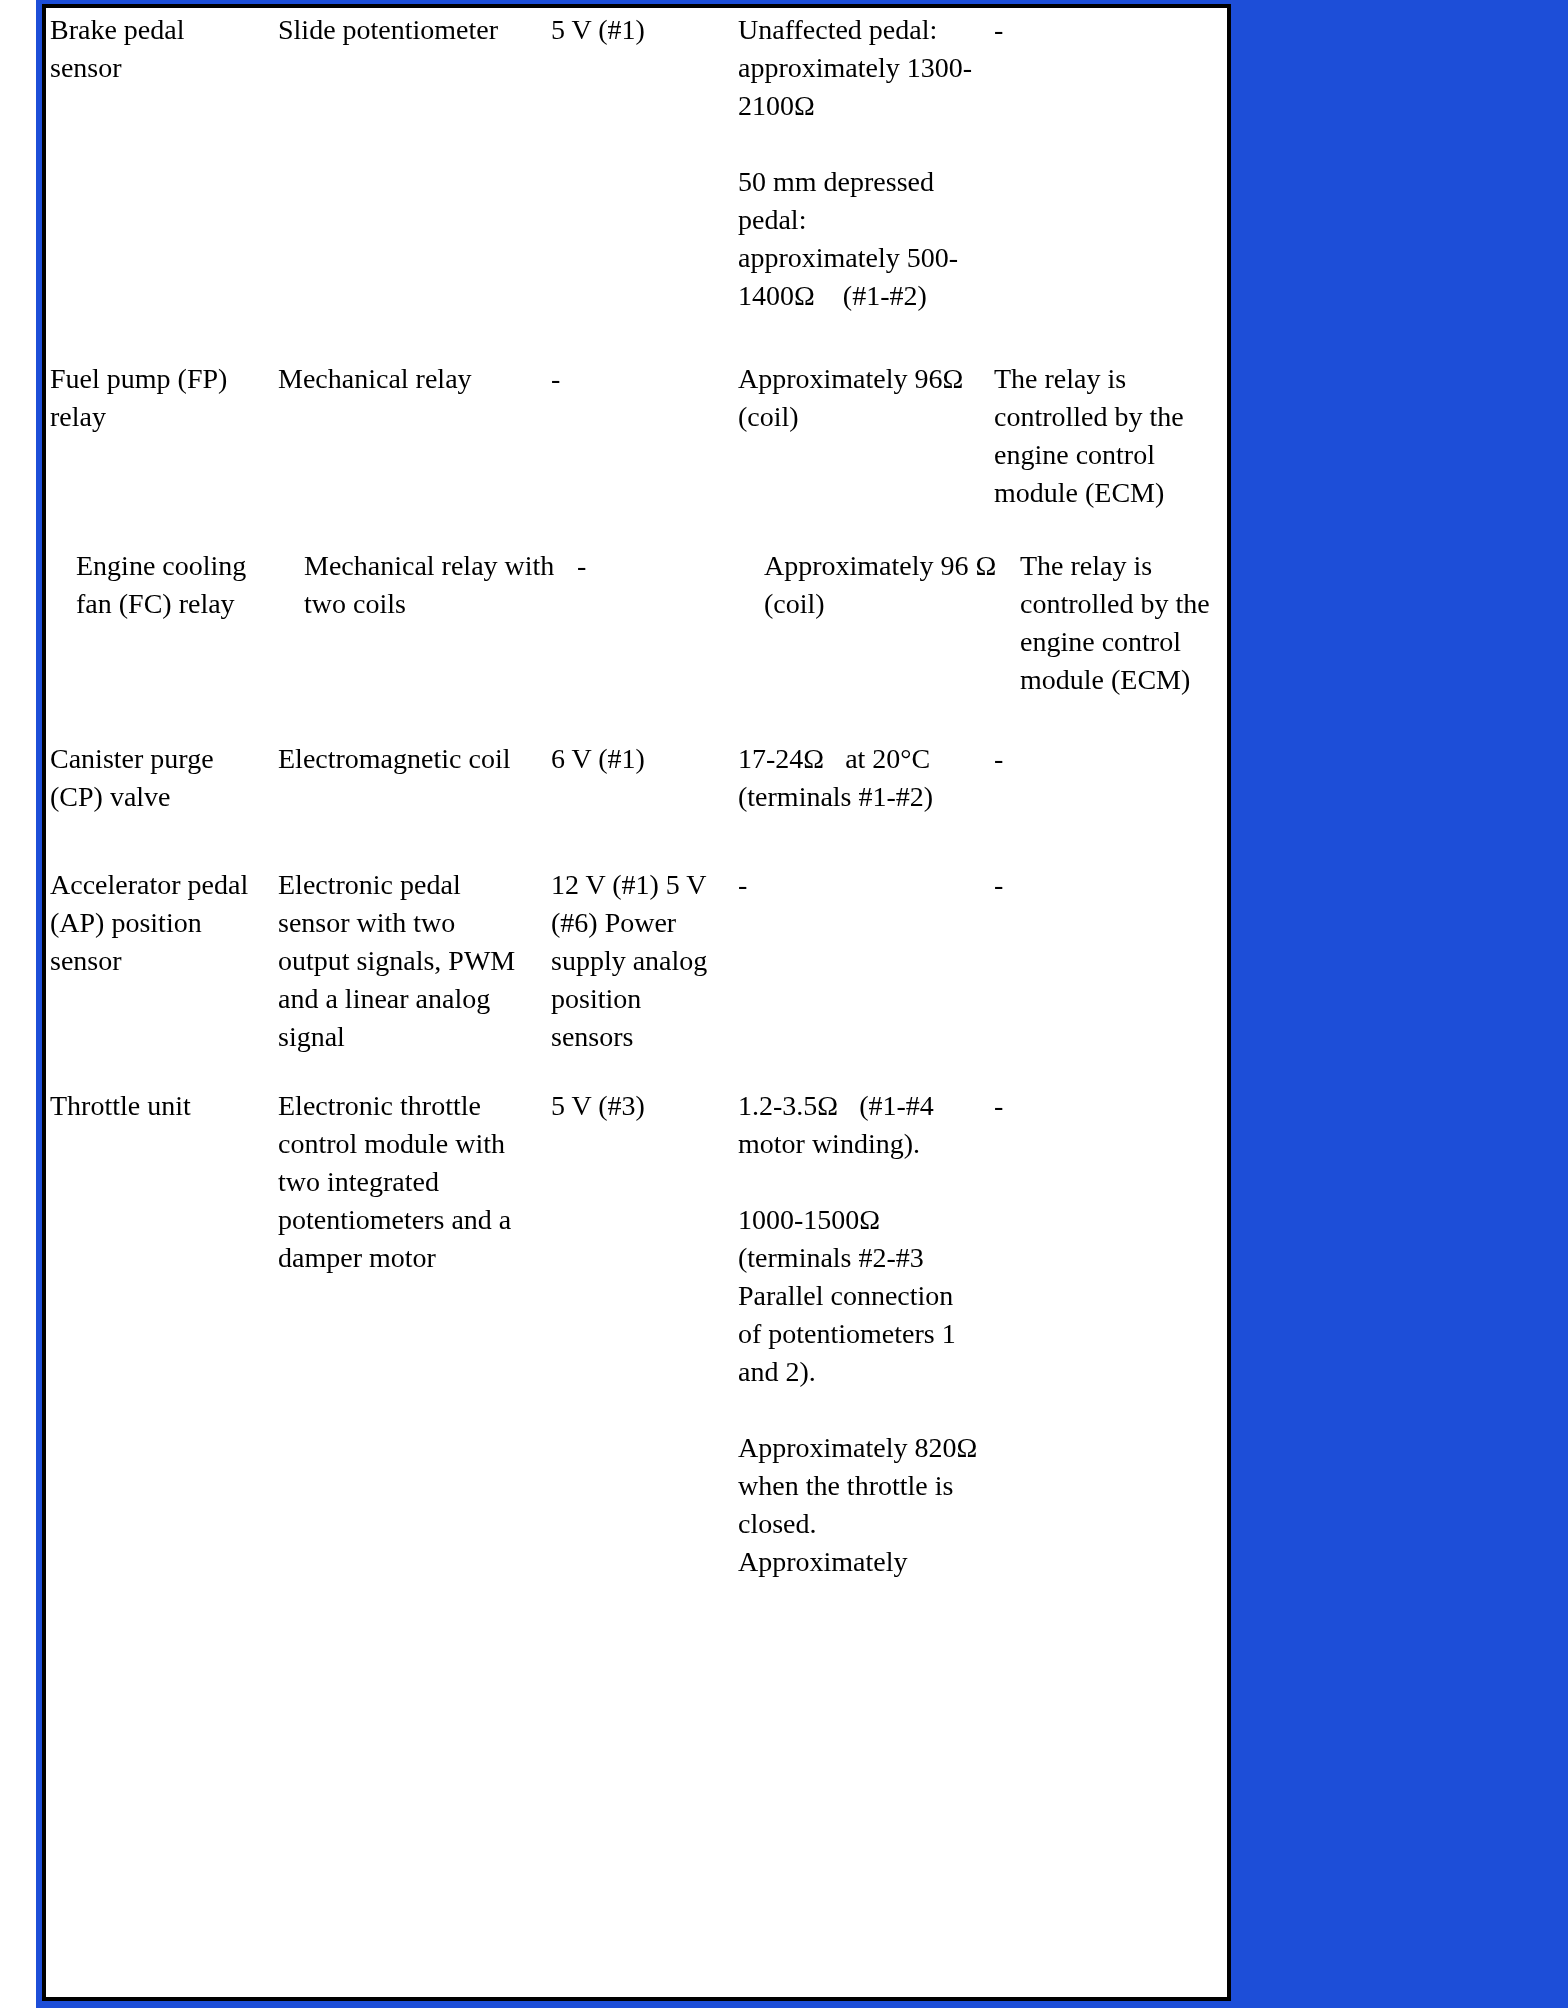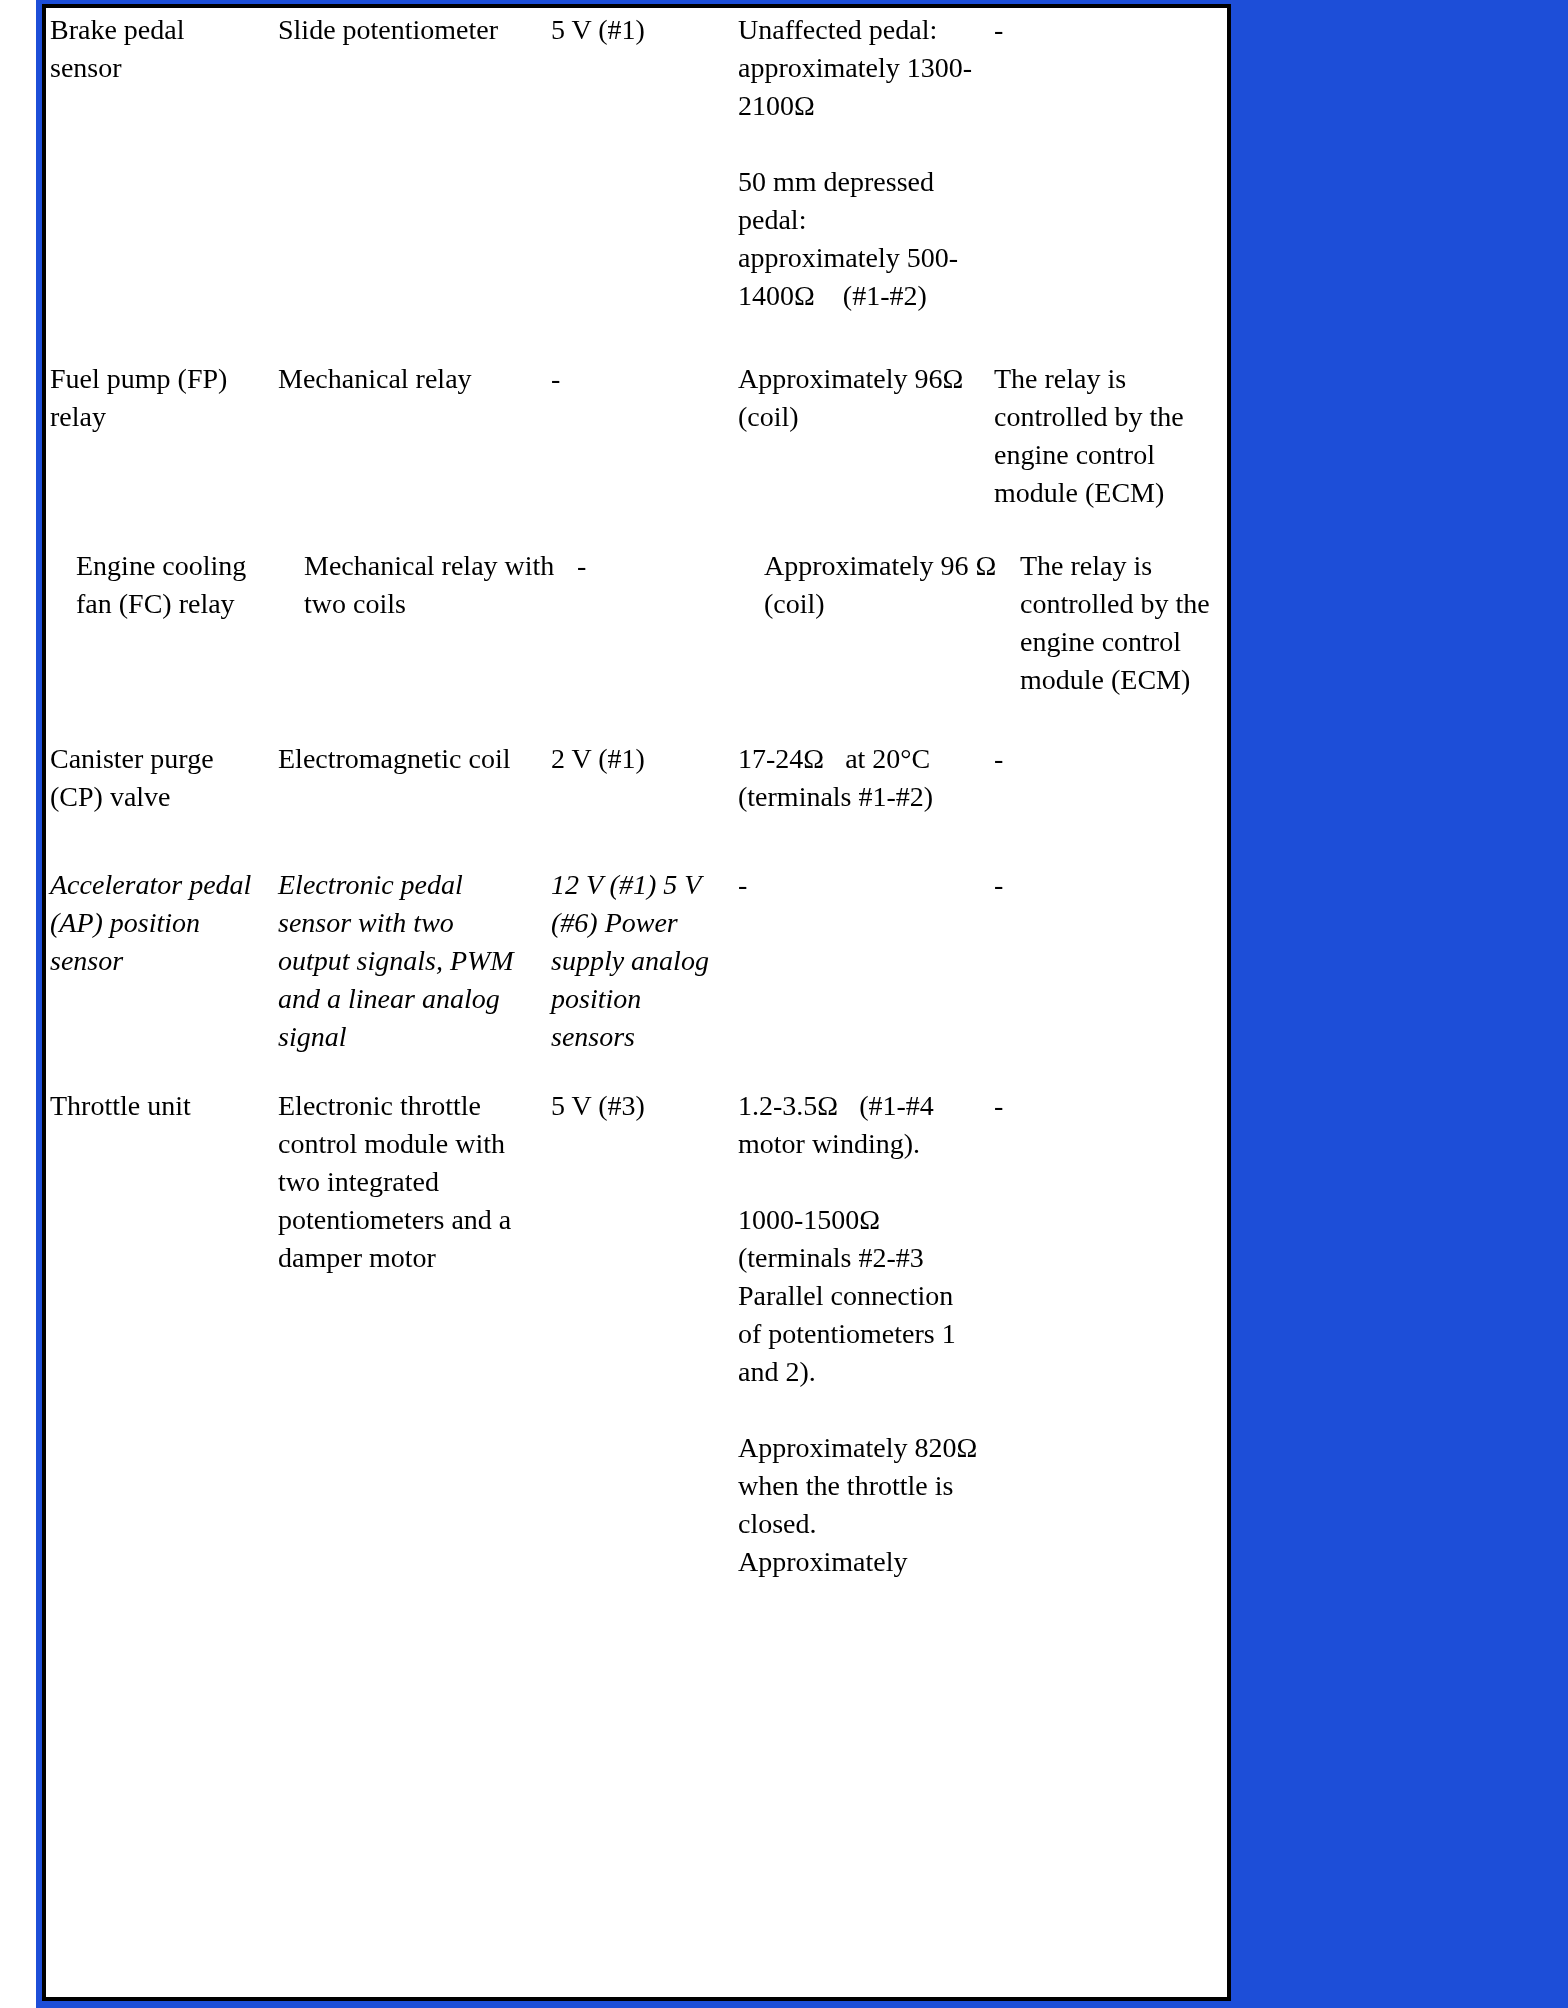--- a/index.html
+++ b/index.html
@@ -27,21 +27,21 @@
   }
   .grid-row {
     display: grid;
     grid-template-columns: 232px 273px 187px 256px 232px;
     align-items: start;
   }
   .r1 { height: 349px; }
   .r2 { height: 187px; }
   .r3 { height: 193px; padding-left: 26px; }
   .r4 { height: 126px; }
-  .r5 { height: 221px; font-style: italic; }
+  .r5 { height: 221px; }
   .r6 { height: auto; }
   .cell {
     font-size: 28px;
     line-height: 38px;
     color: #000000;
     white-space: pre;
     padding-top: 3px;
     overflow: visible;
   }
   .cell.c1 { padding-left: 4px; }
@@ -92,21 +92,21 @@
       <div class="cell c5">The relay is
 controlled by the
 engine control
 module (ECM)</div>
     </div>
 
     <div class="grid-row r4">
       <div class="cell c1">Canister purge
 (CP) valve</div>
       <div class="cell c2">Electromagnetic coil</div>
-      <div class="cell c3">2 V (#1)</div>
+      <div class="cell c3">6 V (#1)</div>
       <div class="cell c4">17-24Ω   at 20°C
 (terminals #1-#2)</div>
       <div class="cell c5">-</div>
     </div>
 
     <div class="grid-row r5">
       <div class="cell c1">Accelerator pedal
 (AP) position
 sensor</div>
       <div class="cell c2">Electronic pedal

